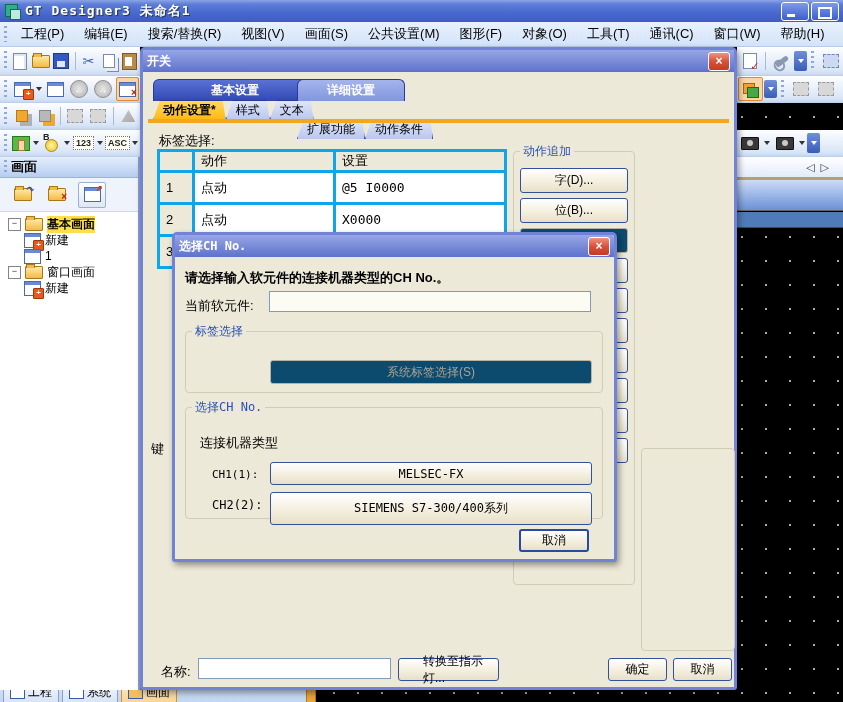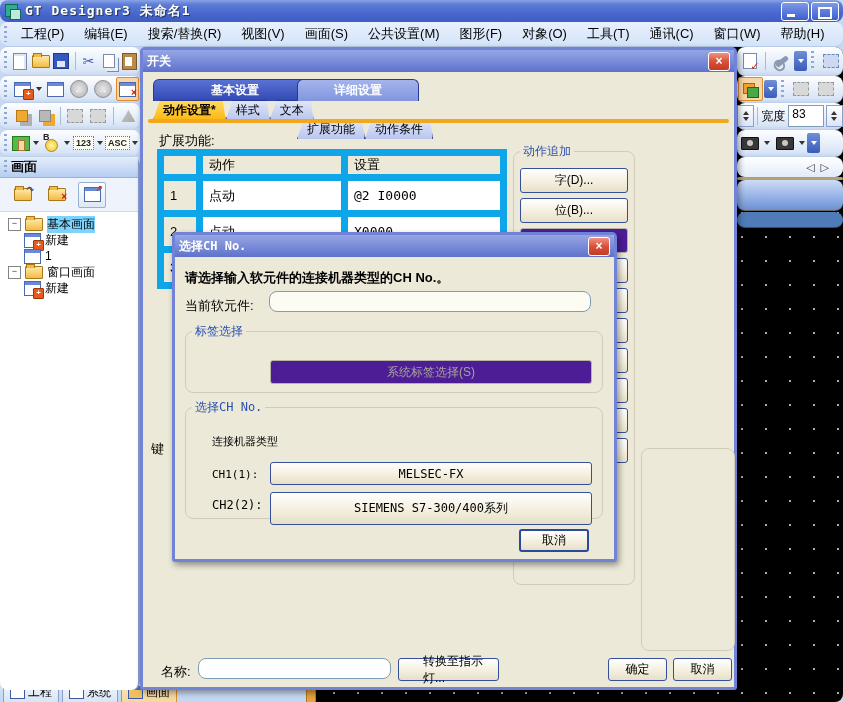--- a/index.html
+++ b/index.html
@@ -1,19 +1,19 @@
 <!DOCTYPE html>
 <html><head>
 <meta charset="utf-8">
 <style>
   html,body{margin:0;padding:0;}
   body{width:843px;height:702px;overflow:hidden;
        font-family:"Liberation Sans","DejaVu Sans",sans-serif;font-size:12px;color:#000;}
   #app{position:relative;width:843px;height:702px;background:#c7d9f2;}
-  .abs{position:absolute;box-sizing:border-box;border-radius:8px;}
+  .abs{position:absolute;box-sizing:border-box;}
 
   
   .titlebar{left:0;top:0;width:843px;height:22px;
     background:linear-gradient(180deg,#8aa4e6 0%,#5d7dd8 20%,#4a6ad0 55%,#3d5cc4 100%);
     display:flex;align-items:center;padding:0 4px;}
   .app-icon{width:16px;height:16px;position:relative;margin-right:5px;}
   .app-icon .b1{position:absolute;left:1px;top:1px;width:11px;height:11px;background:#2fae8f;border:1px solid #0d6b52;}
   .app-icon .b2{position:absolute;left:6px;top:6px;width:9px;height:9px;background:#bfe9de;border:1px solid #0d6b52;}
   .title-text{color:#fff;font-weight:bold;font-family:"DejaVu Sans Mono","Liberation Mono",monospace;
     font-size:13px;text-shadow:1px 1px 1px #234;letter-spacing:1px;}
@@ -86,21 +86,21 @@
   .panel-tools{height:33px;background:#eef3fc;display:flex;align-items:center;gap:8px;padding-left:10px;border-bottom:1px solid #cdd9ec;}
   .ptool{width:26px;height:24px;display:flex;align-items:center;justify-content:center;position:relative;}
   .ptool.raised{border:1px solid #9ab0d0;background:linear-gradient(#fff,#dde7f6);border-radius:2px;}
   .redx{position:absolute;right:-2px;bottom:-2px;color:#d01808;font-weight:bold;font-size:10px;}
   .curve{position:absolute;right:-3px;top:-4px;color:#2a50b0;font-size:9px;font-weight:bold;}
   .tree{padding-top:4px;}
   .trow{height:16px;display:flex;align-items:center;gap:4px;white-space:nowrap;}
   .minusbox{width:11px;height:11px;border:1px solid #848484;background:#fff;font-size:9px;line-height:9px;text-align:center;color:#333;margin-left:8px;}
   .t-indent1{margin-left:24px;}
   .tlabel{font-size:12px;}
-  .tlabel.hl{background:#7dd3fc;}
+  .tlabel.hl{background:#fde047;font-weight:bold;}
 
   
   .bottom-strip{left:0;top:676px;width:316px;height:26px;background:linear-gradient(180deg,#dce9fa,#c2d6f2);
     display:flex;align-items:flex-end;border-top:1px solid #9ab2dc;}
   .stab{height:20px;display:flex;align-items:center;gap:3px;padding:0 6px;border:1px solid #8aa0c8;border-bottom:0;
     background:linear-gradient(#f4f8fe,#d8e5f6);margin-left:3px;font-size:12px;}
   .stab.active{background:linear-gradient(#fbe9c6,#f6d79a);border-color:#d89028;}
   .sicon{width:13px;height:11px;background:#fff;border:1px solid #3a5aa8;position:relative;}
   .sicon::before{content:"";position:absolute;left:0;top:0;right:0;height:3px;background:#4a6ac0;}
   .orange-div{position:absolute;left:306px;top:0;width:8px;height:26px;background:#e8a33d;border:1px solid #b87818;}
@@ -110,42 +110,42 @@
     background-image:radial-gradient(#aaa 1px,transparent 1.4px);background-size:24px 24px;background-position:14px 10px;}
   .mdi-tabsrow{left:737px;top:157px;width:106px;height:20px;background:linear-gradient(#ffffff,#e2ebfa);
     display:flex;align-items:center;justify-content:flex-end;gap:6px;padding-right:14px;color:#333;font-size:11px;}
   .tan-line{left:737px;top:177px;width:106px;height:3px;background:#b5a06e;}
   .mdi-title{left:737px;top:180px;width:106px;height:31px;background:linear-gradient(180deg,#ccdcf6,#7fa0dd 80%,#6f90d0);border-bottom:1px solid #666;}
   .mdi-strip{left:737px;top:212px;width:106px;height:16px;background:#4f7cb8;border-bottom:1px solid #2a4a78;}
 
   
   .xbtn{border:1px solid #35509b;border-radius:3px;background:linear-gradient(180deg,#ffffff,#f3eddc 60%,#e6dfc8);
     display:flex;align-items:center;justify-content:center;font-size:12px;cursor:default;}
-  .xbtn.disabled{border-color:#b8b4a4;color:#a8a498;background:#4c1d95;}
+  .xbtn.disabled{border-color:#b8b4a4;color:#a8a498;background:#0c4a6e;}
   .xbtn.strong{border-width:2px;border-color:#2a4a9c;}
   .field{border:1px solid #7f9db9;background:#fff;}
 
   
   .dlg{border:3px solid #7083d6;border-radius:5px 5px 3px 3px;background:#ece9d8;box-shadow:2px 3px 6px rgba(0,0,0,.4);}
   .dlg-title{height:22px;background:linear-gradient(180deg,#96a6e4 0%,#7488d8 45%,#langle 100%,#5e72cc 100%);
     background:linear-gradient(180deg,#96a6e4,#5e72cc);display:flex;align-items:center;padding:0 4px;
     color:#fff;font-weight:bold;font-size:12px;border-radius:2px 2px 0 0;}
   .closebtn{width:20px;height:17px;margin-left:auto;border:1px solid #fff;border-radius:3px;
     background:linear-gradient(180deg,#f0927e,#d8513a 50%,#c03c22);color:#fff;font-weight:bold;
     display:flex;align-items:center;justify-content:center;font-size:12px;line-height:1;}
   .tabgroup-head{color:#fff;font-weight:bold;text-align:center;font-size:12px;height:21px;line-height:21px;
     border:1px solid #2a3a90;border-bottom:0;border-radius:6px 6px 0 0;}
   .tg1{background:linear-gradient(180deg,#5a72d4,#3148b4);}
   .tg2{background:linear-gradient(180deg,#a4b4ec,#8296de);}
   .tab{height:19px;line-height:19px;padding:0 9px;border:1px solid #2a3a90;border-bottom:0;font-size:12px;
     background:linear-gradient(180deg,#dfe6fa,#b9c6ee);clip-path:polygon(7px 0,calc(100% - 3px) 0,100% 100%,0 100%);}
   .tab.active{background:linear-gradient(180deg,#ffd95e,#fdb813);font-weight:bold;}
   .orange-bar{height:4px;background:#f2a71c;}
   .atable{border-collapse:collapse;background:#fff;}
-  .atable td,.atable th{border:7px solid #0ea5e9;font-size:13px;padding:0 6px;height:29px;font-weight:normal;text-align:left;}
+  .atable td,.atable th{border:3px solid #0ea5e9;font-size:13px;padding:0 6px;height:29px;font-weight:normal;text-align:left;}
   .atable th{background:#ece9d8;height:16px;}
   .atable td.num{background:#ece9d8;width:20px;}
   .atable tr.selrow td:not(.num){background:#2a50b8;color:#fff;}
   .atable td.mono, .mono{font-family:"DejaVu Sans Mono","Liberation Mono",monospace;}
   fieldset{border:1px solid #d0ccb8;border-radius:4px;margin:0;padding:0;}
   fieldset legend{color:#2a50b0;font-size:12px;padding:0 3px;margin-left:6px;}
 </style>
 </head>
 <body>
 
@@ -295,33 +295,20 @@
       </span>
     <span class="ovf" style="height:18px">
         <span class="tri-dn"></span>
       </span>
     <span class="grip"></span>
     <span class="tbtn">
         <span class="i-gray-dash"></span>
       </span>
     <span class="tbtn">
         <span class="i-gray-dash"></span>
-      </span>
-  </div>
-  <div class="abs tbrow" style="left:737px;top:103px;width:106px;height:27px;">
-    <span class="spin">
-        <span class="tri-up"></span>
-        <span class="tri-dn"></span>
-      </span>
-    <span class="tsep"></span>
-    <span style="font-size:12px;white-space:nowrap;">宽度</span>
-    <span class="field" style="width:30px;height:18px;margin-left:3px;padding:1px 3px;font-size:12px;">83</span>
-    <span class="spin" style="margin-left:2px;">
-        <span class="tri-up"></span>
-        <span class="tri-dn"></span>
       </span>
   </div>
   <div class="abs tbrow" style="left:737px;top:130px;width:106px;height:27px;">
     <span class="tbtn">
         <span class="i-cam"></span>
       </span>
     <span class="ddarrow"></span>
     <span class="tbtn">
         <span class="i-cam"></span>
       </span>
@@ -414,41 +401,41 @@
     </div>
 
     <div class="abs" style="left:10px;top:29px;width:164px;">
       <div class="tabgroup-head tg1">基本设置</div>
     </div>
     <div class="abs" style="left:10px;top:50px;display:flex;">
       <span class="tab active">动作设置*</span>
       <span class="tab">样式</span>
       <span class="tab">文本</span>
     </div>
-    <div class="abs" style="left:154px;top:29px;width:122px;">
+    <div class="abs" style="left:154px;top:29px;width:108px;">
       <div class="tabgroup-head tg2">详细设置</div>
     </div>
     <div class="abs" style="left:154px;top:49px;display:flex;margin-top:20px;">
       <span class="tab">扩展功能</span>
       <span class="tab">动作条件</span>
     </div>
     <div class="abs orange-bar" style="left:5px;top:69px;width:581px;"></div>
 
-    <div class="abs" style="left:16px;top:82px;font-size:13px;">扩展功能:</div>
+    <div class="abs" style="left:16px;top:82px;font-size:13px;">标签选择:</div>
     <table class="atable abs" style="left:14px;top:99px;width:350px;">
       <tbody>
           <tr>
         <th style="width:20px;"></th>
         <th style="width:126px;">动作</th>
         <th>设置</th>
       </tr>
       <tr>
         <td class="num">1</td>
         <td>点动</td>
-        <td class="mono">@2 I0000</td>
+        <td class="mono">@5 I0000</td>
       </tr>
       <tr>
         <td class="num">2</td>
         <td>点动</td>
         <td class="mono">X0000</td>
       </tr>
       <tr class="selrow">
         <td class="num">3</td>
         <td>点动</td>
         <td class="mono"></td>
@@ -493,21 +480,21 @@
     <div class="abs" style="left:10px;top:62px;font-size:13px;">当前软元件:</div>
     <input class="abs field" style="left: 94px; top: 56px; width: 322px; height: 21px; background: rgb(253, 252, 242);">
 
     <fieldset class="abs" style="left:10px;top:88px;width:418px;height:70px;">
       <legend>标签选择</legend>
       <div class="xbtn disabled abs" style="left:84px;top:20px;width:322px;height:24px;">系统标签选择(S)</div>
     </fieldset>
 
     <fieldset class="abs" style="left:10px;top:164px;width:418px;height:120px;">
       <legend class="mono">选择CH No.</legend>
-      <div class="abs" style="left:14px;top:18px;font-size:11px;margin-left:12px;">连接机器类型</div>
+      <div class="abs" style="left:14px;top:18px;font-size:13px;">连接机器类型</div>
       <div class="abs mono" style="left:26px;top:52px;font-size:11px;">CH1(1):</div>
       <div class="xbtn abs mono" style="left:84px;top:46px;width:322px;height:23px;">MELSEC-FX</div>
       <div class="abs mono" style="left:26px;top:82px;font-size:12px;">CH2(2):</div>
       <div class="xbtn abs mono" style="left:84px;top:76px;width:322px;height:33px;">SIEMENS S7-300/400系列</div>
     </fieldset>
 
     <div class="xbtn strong abs" style="left:344px;top:294px;width:70px;height:23px;">取消</div>
   </div>
 
 </div>

